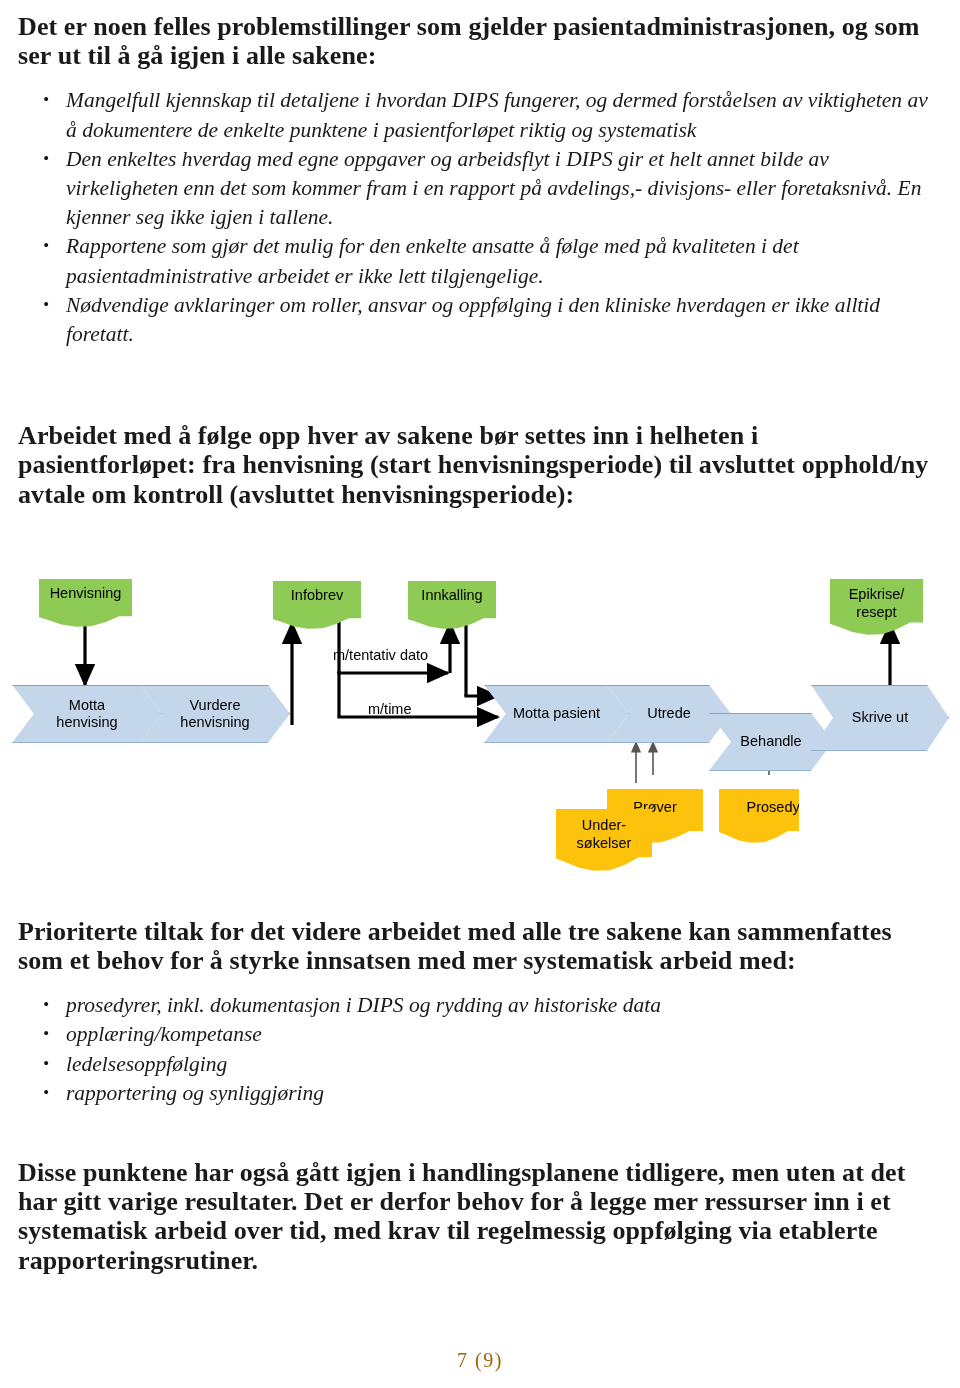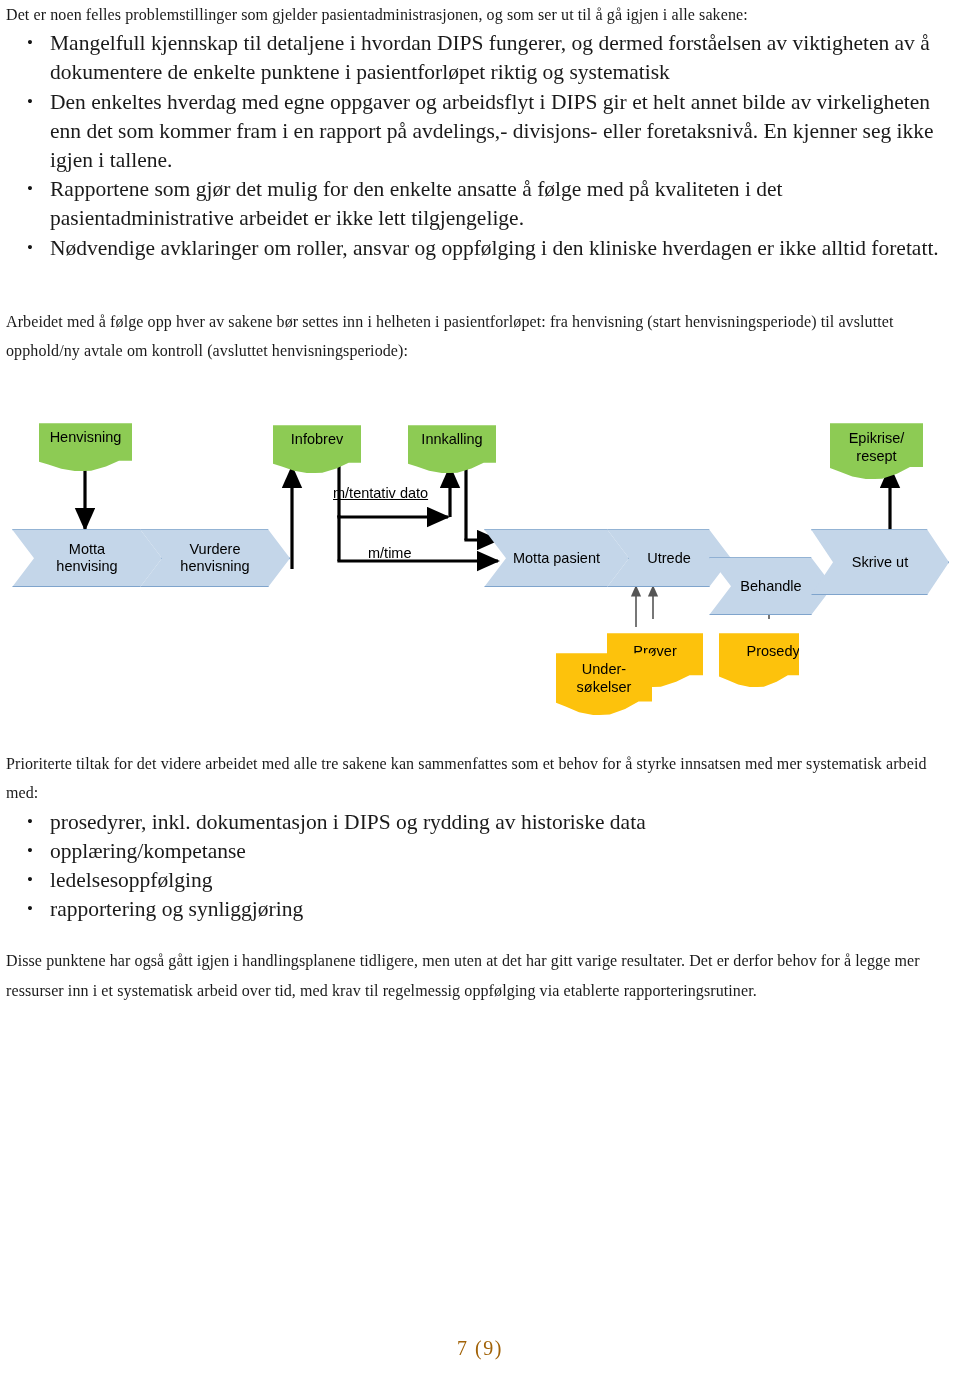--- a/index.html
+++ b/index.html
@@ -19,30 +19,32 @@
   .page {
     position: relative;
     width: 960px;
     height: 1388px;
     box-sizing: border-box;
     padding: 0 6px;
   }
 
   
   .para {
-    font-size: 16px;
+    font-size: 26px;
     line-height: 29.2px;
-    margin: 0;
+    margin: 12px;
     letter-spacing: 0.1px;
+    font-weight: bold;
   }
 
   ul.bullets {
     list-style: none;
-    margin: 0;
+    margin: 16px;
     padding: 0;
+    font-style: italic;
   }
   ul.bullets li {
     position: relative;
     font-size: 21.5px;
     line-height: 29.2px;
     padding-left: 44px;
     margin: 0;
   }
   ul.bullets li::before {
     content: "\2022";
@@ -229,21 +231,21 @@
     <div class="chev mid" style="left:601px; top:120px; width:124px; height:58px;text-align:center;">
       <span>Utrede</span>
     </div>
     <div class="chev mid" style="left:703px; top:120px; width:124px; height:58px;margin-top:28px;">
       <span>Behandle</span>
     </div>
     <div class="chev mid" style="left:805px; top:120px; width:138px; height:66px;">
       <span>Skrive ut</span>
     </div>
 
-    <div class="diag-label" style="left:327px; top:76px;text-decoration:underline;">m/tentativ dato</div>
+    <div class="diag-label" style="left:327px; top:82px;">m/tentativ dato</div>
     <div class="diag-label" style="left:362px; top:136px;">m/time</div>
 
     <div class="doc-shape doc-orange" style="left:601px; top:224px; width:96px; height:54px; padding-top:10px;">
       <span>Prøver</span>
     </div>
 
     <div class="doc-shape doc-orange" style="left:550px; top:244px; width:96px; height:62px; padding-top:7px; line-height:18px;">
       <span>
         <span>Under-</span><br>
         <span>søkelser</span>

